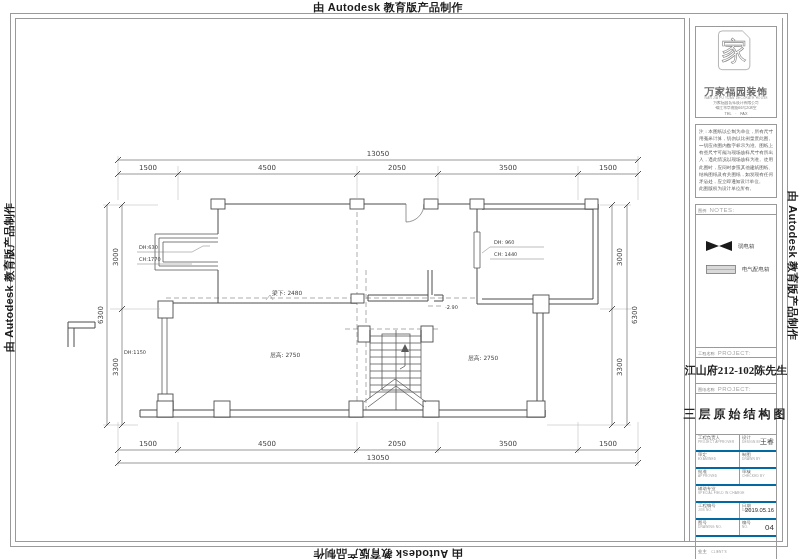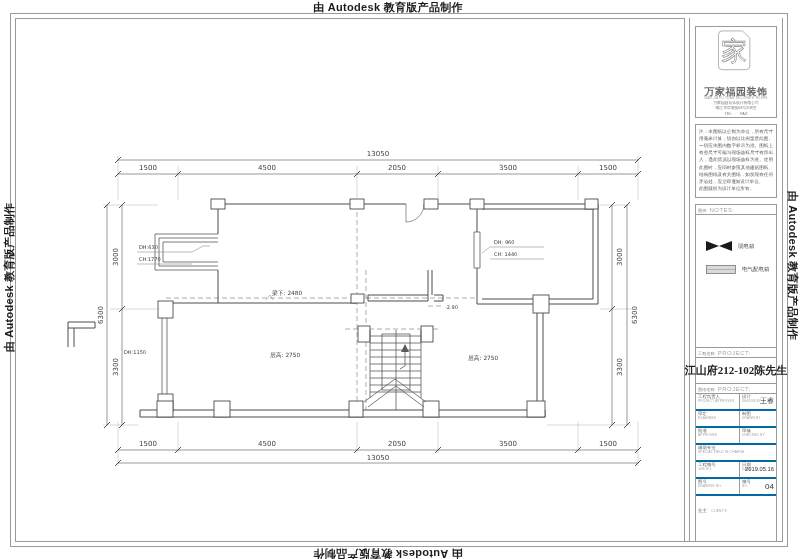--- a/index.html
+++ b/index.html
@@ -288,20 +288,21 @@
       <div class="sec-header">
         <span class="hdr-cn">工程名称</span>
         <span class="hdr-en">PROJECT:</span>
       </div>
       <div id="project-value">江山府212-102陈先生</div>
 
       <div class="sec-header">
         <span class="hdr-cn">图纸名称</span>
         <span class="hdr-en">PROJECT:</span>
       </div>
+      <div id="drawing-value">三层原始结构图</div>
 
       <div class="tb-row">
         <div class="tb-cell left">
           <span class="cell-cn">工程负责人</span>
           <span class="cell-en">PROJECT APPROVER</span>
         </div>
         <div class="tb-cell right">
           <span class="cell-cn">设计</span>
           <span class="cell-en">DESIGN BY</span>
           <span class="cell-val">王睿</span>

